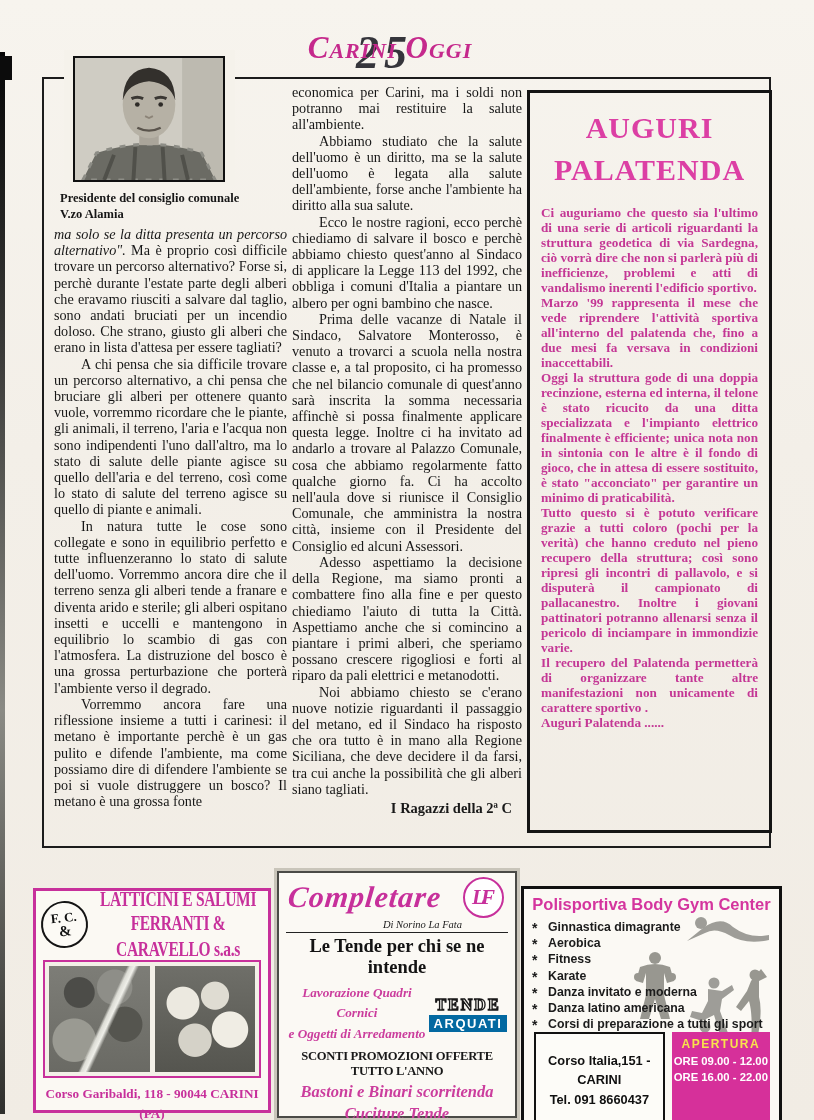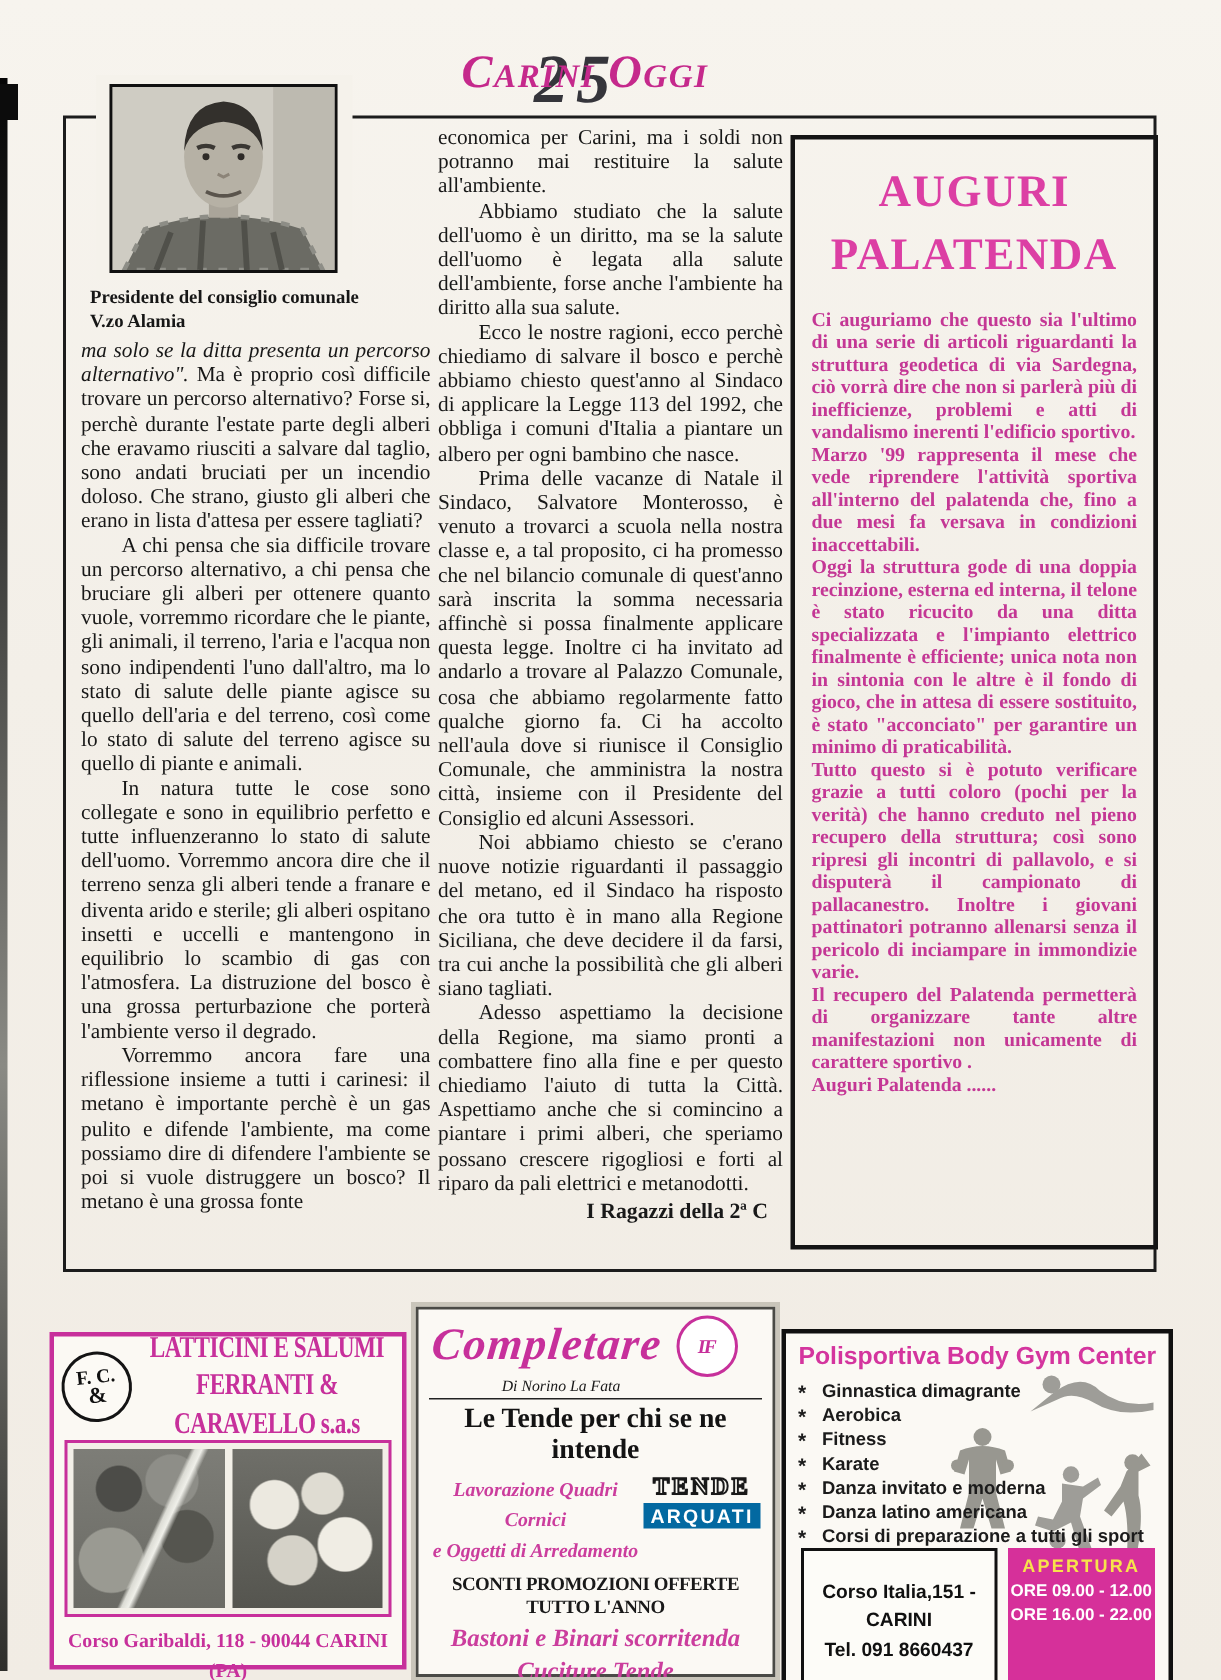--- a/index.html
+++ b/index.html
@@ -77,28 +77,28 @@
       radial-gradient(circle at 40% 70%, #d5d2c8 0 17%, rgba(0,0,0,0) 18%),
       linear-gradient(#6f6f69,#55554f); }
   .ad1-addr { text-align:center; color:#c7309b; font-weight:bold; font-size:13.2px; line-height:1.5; }
 
   
   .ad2 { position:absolute; left:277px; top:871px; width:240px; height:247px;
     border:2px solid #4a4a46; outline:3px solid #c9c5ba; background:#fbf9f4; padding:3px 7px; }
   .comp-row { position:relative; height:46px; }
   .comp-script { position:absolute; left:2px; top:4px; font-style:italic; font-weight:bold;
     font-size:30px; color:#c7309b; letter-spacing:1px; transform:skewX(-6deg); }
-  .lf-circle { position:absolute; right:16px; top:1px; width:41px; height:41px; border:2.5px solid #c7309b;
+  .lf-circle { position:absolute; right:4px; top:1px; width:41px; height:41px; border:2.5px solid #c7309b;
     border-radius:50%; background:#fff; color:#c7309b; font-weight:bold; font-style:italic;
-    font-size:13px; letter-spacing:-4px; display:flex; align-items:center; justify-content:center;
+    font-size:21px; letter-spacing:-4px; display:flex; align-items:center; justify-content:center;
     padding-right:4px; }
-  .comp-sub { text-align:center; font-style:italic; font-size:10.5px; margin:-3px 46px 1px 0; }
+  .comp-sub { text-align:right; font-style:italic; font-size:10.5px; margin:-3px 46px 1px 0; }
   .hr-black { border:0; border-top:1.5px solid #222; margin:2px 0 3px; }
   .tende-slogan { text-align:center; font-weight:bold; font-size:18.5px; color:#131313; margin:2px 0 5px; }
-  .comp-mid { display:flex; }
+  .comp-mid { display:flex; align-items:center; }
   .lavorazione { flex:1; text-align:center; color:#cb3d9d; font-weight:bold; font-style:italic;
     font-size:13.2px; line-height:1.55; }
   .arquati-block { width:80px; text-align:center; }
   .tende-outline { font-weight:bold; font-size:16px; letter-spacing:2px; color:#faf8f2;
     -webkit-text-stroke:1.3px #181818; text-shadow:0 0 1px #181818; }
   .arquati-tag { display:inline-block; background:#0369a1; color:#fff; font-weight:bold;
     font-size:13px; letter-spacing:1.5px; padding:1px 5px; margin-top:1px;
     font-family:"Liberation Sans", sans-serif; }
   .sconti { text-align:center; font-weight:bold; font-size:12.6px; margin-top:5px; letter-spacing:-0.3px; }
   .bastoni { text-align:center; color:#cb3d9d; font-weight:bold; font-style:italic;
@@ -163,22 +163,22 @@
     <p class="body-p indent">A chi pensa che sia difficile trovare un percorso alternativo, a chi pensa che bruciare gli alberi per ottenere quanto vuole, vorremmo ricordare che le piante, gli animali, il terreno, l'aria e l'acqua non sono indipendenti l'uno dall'altro, ma lo stato di salute delle piante agisce su quello dell'aria e del terreno, così come lo stato di salute del terreno agisce su quello di piante e animali.</p>
     <p class="body-p indent">In natura tutte le cose sono collegate e sono in equilibrio perfetto e tutte influenzeranno lo stato di salute dell'uomo. Vorremmo ancora dire che il terreno senza gli alberi tende a franare e diventa arido e sterile; gli alberi ospitano insetti e uccelli e mantengono in equilibrio lo scambio di gas con l'atmosfera. La distruzione del bosco è una grossa perturbazione che porterà l'ambiente verso il degrado.</p>
     <p class="body-p indent">Vorremmo ancora fare una riflessione insieme a tutti i carinesi: il metano è importante perchè è un gas pulito e difende l'ambiente, ma come possiamo dire di difendere l'ambiente se poi si vuole distruggere un bosco? Il metano è una grossa fonte</p>
   </div>
 
   <div class="col2">
     <p class="body-p">economica per Carini, ma i soldi non potranno mai restituire la salute all'ambiente.</p>
     <p class="body-p indent">Abbiamo studiato che la salute dell'uomo è un diritto, ma se la salute dell'uomo è legata alla salute dell'ambiente, forse anche l'ambiente ha diritto alla sua salute.</p>
     <p class="body-p indent">Ecco le nostre ragioni, ecco perchè chiediamo di salvare il bosco e perchè abbiamo chiesto quest'anno al Sindaco di applicare la Legge 113 del 1992, che obbliga i comuni d'Italia a piantare un albero per ogni bambino che nasce.</p>
     <p class="body-p indent">Prima delle vacanze di Natale il Sindaco, Salvatore Monterosso, è venuto a trovarci a scuola nella nostra classe e, a tal proposito, ci ha promesso che nel bilancio comunale di quest'anno sarà inscrita la somma necessaria affinchè si possa finalmente applicare questa legge. Inoltre ci ha invitato ad andarlo a trovare al Palazzo Comunale, cosa che abbiamo regolarmente fatto qualche giorno fa. Ci ha accolto nell'aula dove si riunisce il Consiglio Comunale, che amministra la nostra città, insieme con il Presidente del Consiglio ed alcuni Assessori.</p>
+    <p class="body-p indent">Adesso aspettiamo la decisione della Regione, ma siamo pronti a combattere fino alla fine e per questo chiediamo l'aiuto di tutta la Città. Aspettiamo anche che si comincino a piantare i primi alberi, che speriamo possano crescere rigogliosi e forti al riparo da pali elettrici e metanodotti.</p>
     <p class="body-p indent">Noi abbiamo chiesto se c'erano nuove notizie riguardanti il passaggio del metano, ed il Sindaco ha risposto che ora tutto è in mano alla Regione Siciliana, che deve decidere il da farsi, tra cui anche la possibilità che gli alberi siano tagliati.</p>
-    <p class="body-p indent">Adesso aspettiamo la decisione della Regione, ma siamo pronti a combattere fino alla fine e per questo chiediamo l'aiuto di tutta la Città. Aspettiamo anche che si comincino a piantare i primi alberi, che speriamo possano crescere rigogliosi e forti al riparo da pali elettrici e metanodotti.</p>
     <p class="signature">I Ragazzi della 2ª C</p>
   </div>
 
   <div class="auguri">
     <div class="auguri-title">
       <span>AUGURI</span>
       <span>PALATENDA</span>
     </div>
     <p class="auguri-p">Ci auguriamo che questo sia l'ultimo di una serie di articoli riguardanti la struttura geodetica di via Sardegna, ciò vorrà dire che non si parlerà più di inefficienze, problemi e atti di vandalismo inerenti l'edificio sportivo.</p>
     <p class="auguri-p">Marzo '99 rappresenta il mese che vede riprendere l'attività sportiva all'interno del palatenda che, fino a due mesi fa versava in condizioni inaccettabili.</p>

